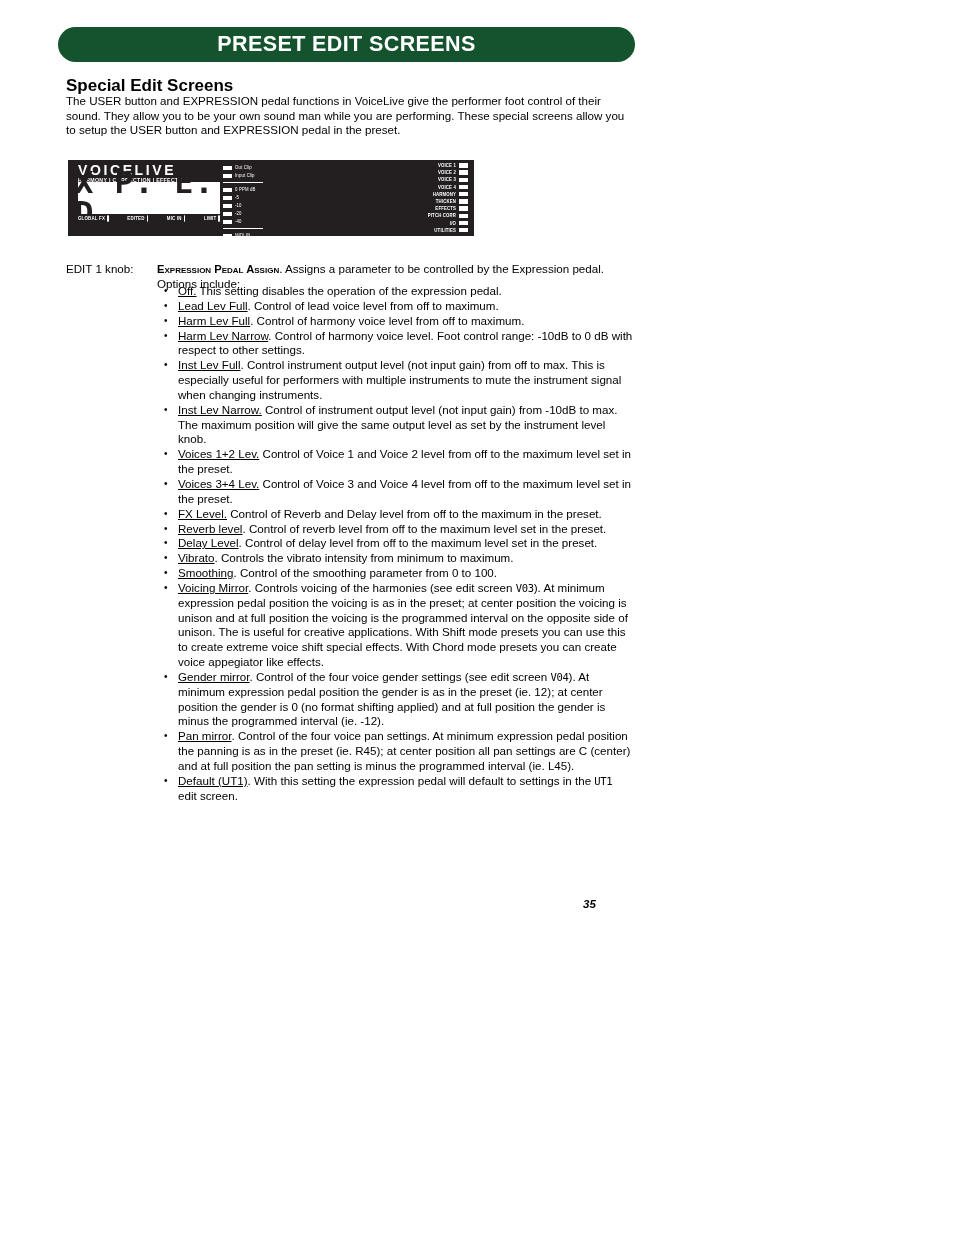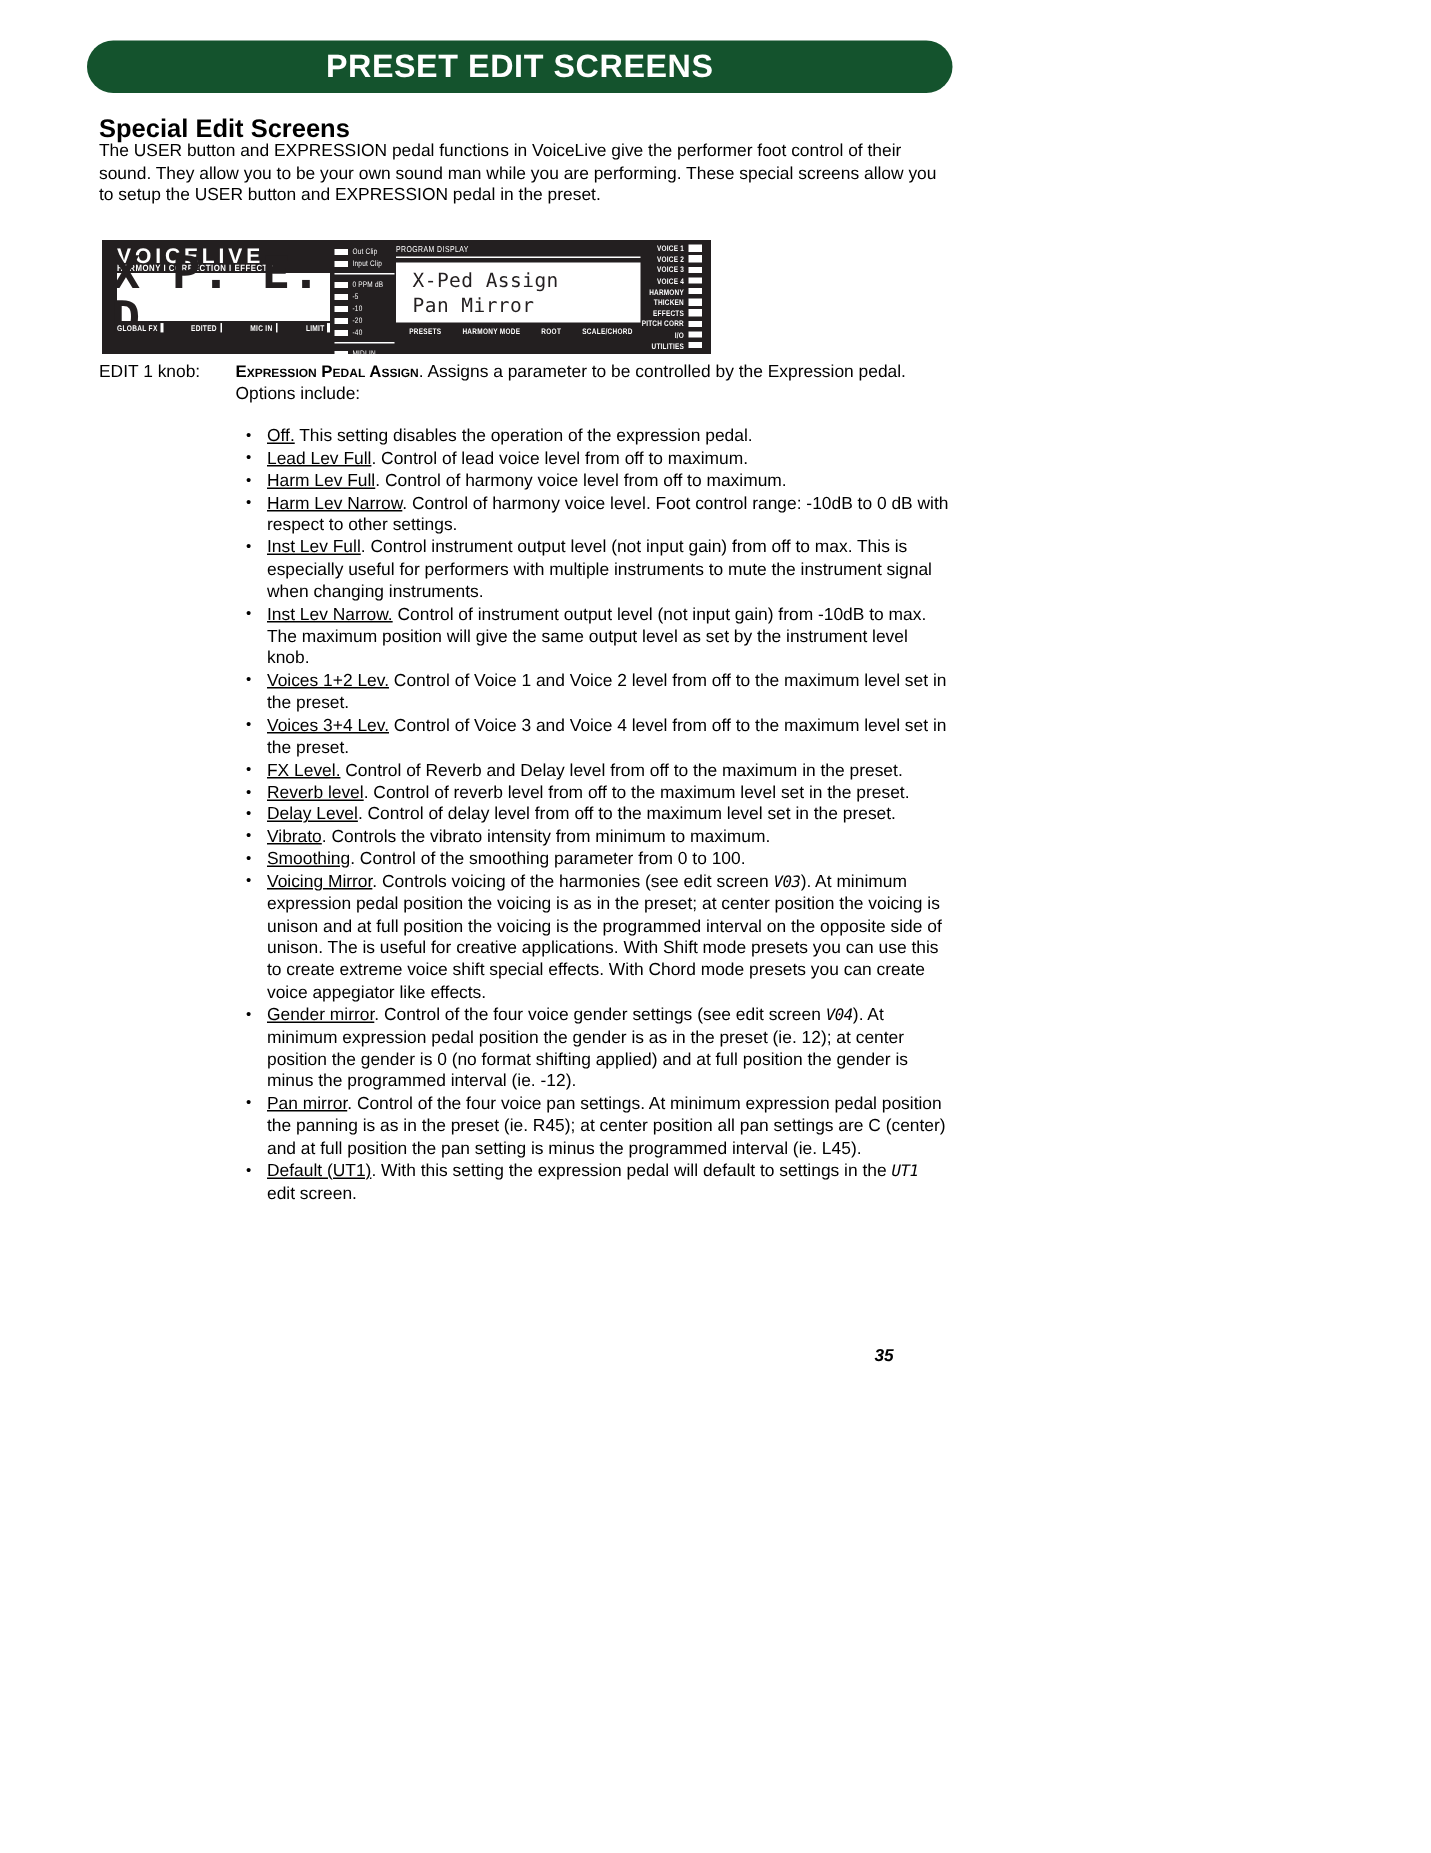--- a/index.html
+++ b/index.html
@@ -268,21 +268,21 @@
     width: 9px;
     height: 4.4px;
     background: #ffffff;
     flex: none;
   }
 
   
   .knob-block {
     position: absolute;
     left: 66px;
-    top: 241px;
+    top: 262px;
     width: 570px;
   }
   .knob-row {
     display: flex;
     align-items: flex-start;
   }
   .knob-label {
     flex: none;
     width: 91px;
     font-size: 11.6px;
@@ -320,21 +320,20 @@
     font-size: 10px;
     line-height: 14.85px;
   }
   .bullet-body {
     flex: 1;
     text-align: left;
   }
   .u { text-decoration: underline; }
   .lcdfont {
     font-family: "DejaVu Sans Mono", monospace;
-    font-style: italic;
     font-size: 10.5px;
     letter-spacing: -0.3px;
   }
 
   
   .pagenum {
     position: absolute;
     left: 583px;
     top: 898px;
     font-size: 11.5px;
@@ -417,34 +416,20 @@
           <span class="meter-led"></span>
           <span class="meter-lbl">-40</span>
         </div>
         <div class="meter-rule"></div>
         <div class="meter-row">
           <span class="meter-led"></span>
           <span class="meter-lbl">MIDI IN</span>
         </div>
       </div>
 
-      <div class="progdisp">
-        <div class="progdisp-label">PROGRAM DISPLAY</div>
-        <div class="progdisp-rule"></div>
-        <div class="lcd">
-          <div class="lcd-line">X-Ped Assign</div>
-          <div class="lcd-line">Pan Mirror</div>
-        </div>
-        <div class="softkeys">
-          <span class="softkey sk-0">PRESETS</span>
-          <span class="softkey sk-1">HARMONY MODE</span>
-          <span class="softkey sk-2">ROOT</span>
-          <span class="softkey sk-3">SCALE/CHORD</span>
-        </div>
-      </div>
 
       <div class="rightleds">
         <div class="led-row">
             <span class="led-lbl">VOICE 1</span>
             <span class="led-box"></span>
           </div>
         <div class="led-row">
             <span class="led-lbl">VOICE 2</span>
             <span class="led-box"></span>
           </div>

